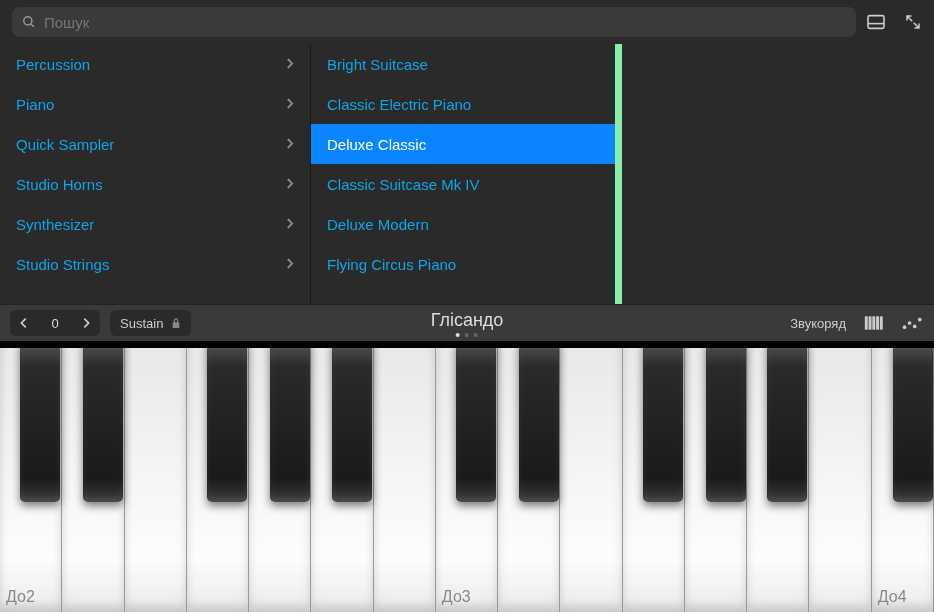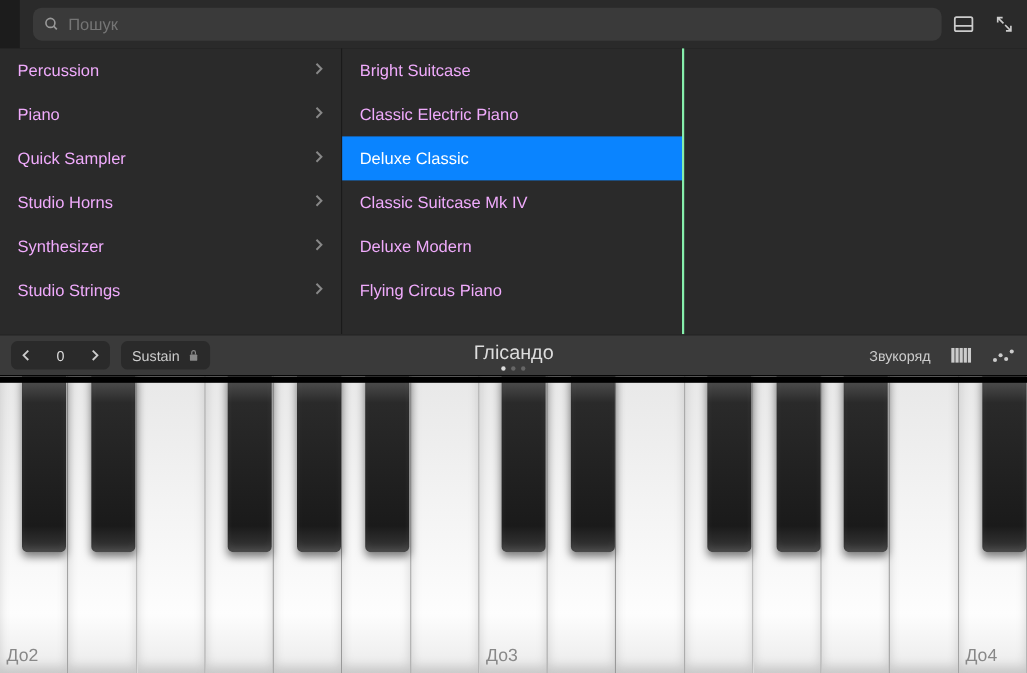--- a/index.html
+++ b/index.html
@@ -6,21 +6,20 @@
     html, body { width: 934px; height: 612px; overflow: hidden; font-family: -apple-system, "Helvetica Neue", Arial, sans-serif; background: #1c1c1c; }
     
     
     .search-bar {
       display: flex;
       align-items: center;
       height: 44px;
       padding: 0 12px;
       background: #2a2a2a;
       gap: 10px;
-      margin-left: 18px;
     }
     .search-field {
       flex: 1;
       display: flex;
       align-items: center;
       background: #3a3a3a;
       border-radius: 8px;
       height: 30px;
       padding: 0 10px;
       gap: 8px;
@@ -43,32 +42,32 @@
       height: 260px;
       background: #2a2a2a;
     }
     .category-col {
       width: 311px;
       border-right: 1px solid #1a1a1a;
       overflow: hidden;
     }
     .preset-col {
       width: 311px;
-      border-right: 2px solid #86efac;
+      border-right: 7px solid #86efac;
       overflow: hidden;
       text-align: right;
     }
     .empty-col { flex:1; }
     .list-item {
       display: flex;
       align-items: center;
       justify-content: space-between;
       height: 40px;
       padding: 0 16px;
-      color: #f0abfc;
+      color: #0ea5e9;
       font-size: 15px;
       cursor: pointer;
     }
     .list-item .chevron { color: #888; }
     .list-item.selected {
       background: #0a84ff;
       color: #fff;
     }
     
     

